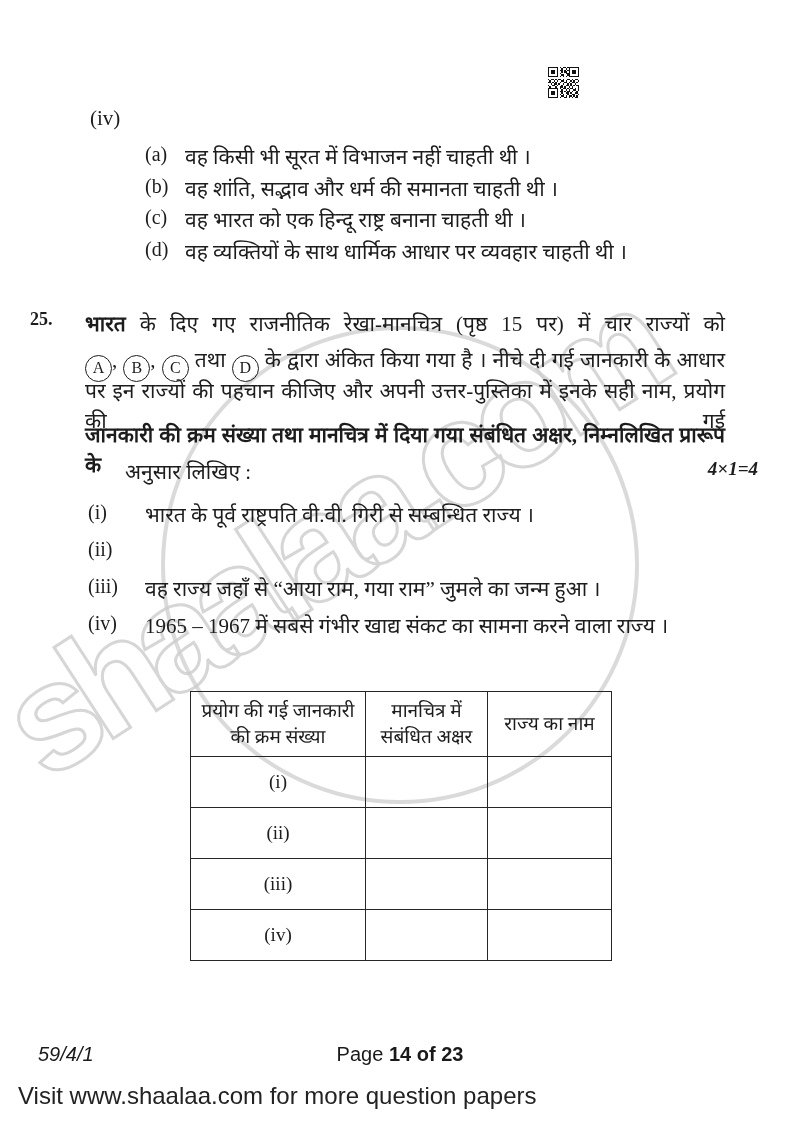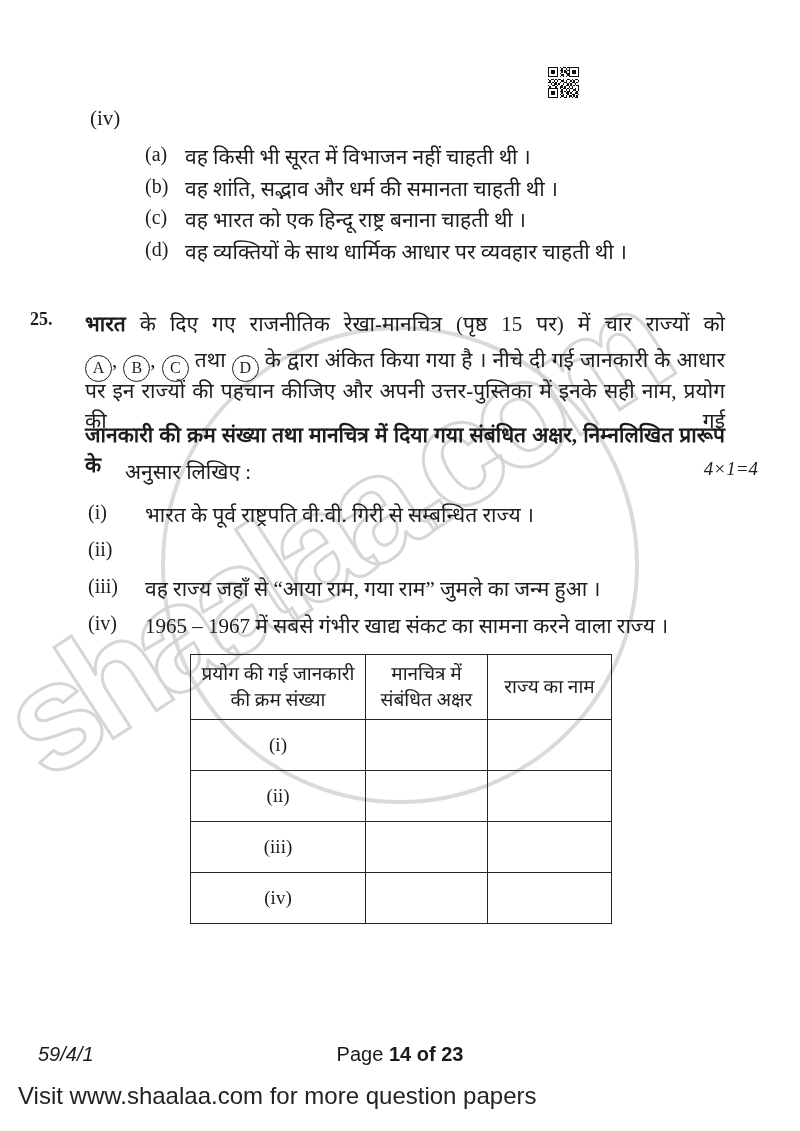--- a/index.html
+++ b/index.html
@@ -7,25 +7,25 @@
         font-family:"Liberation Serif","DejaVu Serif",serif;color:#1c1c1c;}
   .wm{position:absolute;left:0;top:0;z-index:0;pointer-events:none;}
   .content{position:absolute;inset:0;z-index:1;}
   .abs{position:absolute;}
   .hin{font-size:21px;line-height:30px;white-space:nowrap;}
   .lat{font-size:20px;}
   .para{position:absolute;left:85px;width:640px;}
   .pline{position:absolute;left:0;width:100%;font-size:21px;line-height:30px;}
   .jline{text-align:justify;text-align-last:justify;}
   .bold{font-weight:bold;}
-  .italic{font-style:italic;}
+  .italic{font-style:italic;font-weight:bold;}
   .circ{display:inline-flex;align-items:center;justify-content:center;
         width:25px;height:25px;border:1.7px solid #1c1c1c;border-radius:50%;
         font-size:16px;line-height:1;vertical-align:-6px;}
-  .qtable{position:absolute;left:190px;top:654px;border-collapse:collapse;table-layout:fixed;padding-left:40px;}
+  .qtable{position:absolute;left:190px;top:691px;border-collapse:collapse;table-layout:fixed;padding-left:40px;}
   .qtable td{border:1.6px solid #262626;text-align:center;vertical-align:middle;
              font-size:19px;line-height:26px;padding:0;}
   .qtable .hdr{height:64px;}
   .qtable .drow{height:51px;font-size:20px;}
   .footer{position:absolute;left:0;top:1043px;width:100%;
           font-family:"Liberation Sans","DejaVu Sans",sans-serif;font-size:20px;color:#1a1a1a;}
   .pagecenter{text-align:center;}
   .banner{position:absolute;left:18px;top:1082px;
           font-family:"Liberation Sans","DejaVu Sans",sans-serif;font-size:24px;color:#222;}
   .wm-text{font-family:"Liberation Sans","DejaVu Sans",sans-serif;font-weight:bold;}

